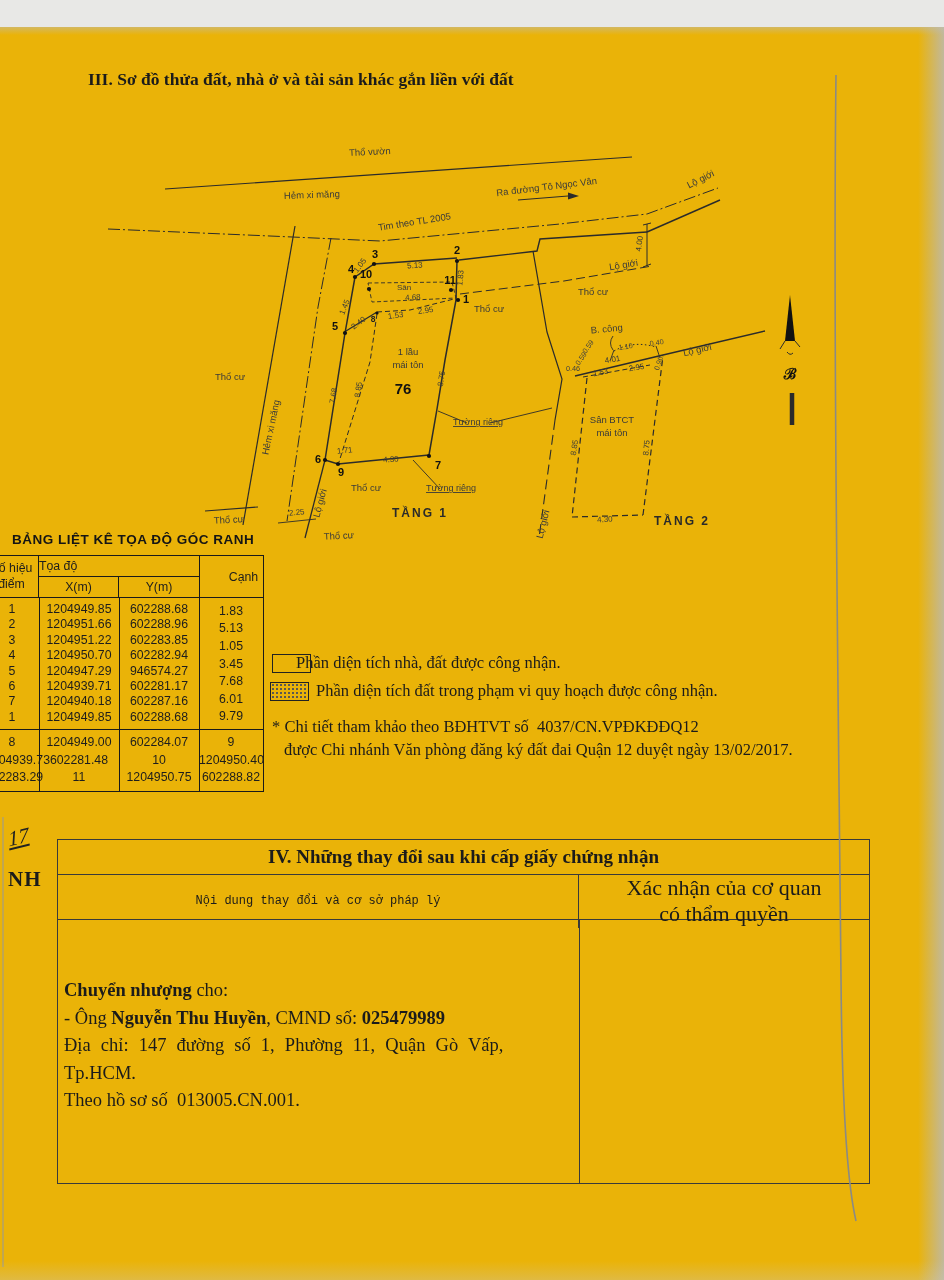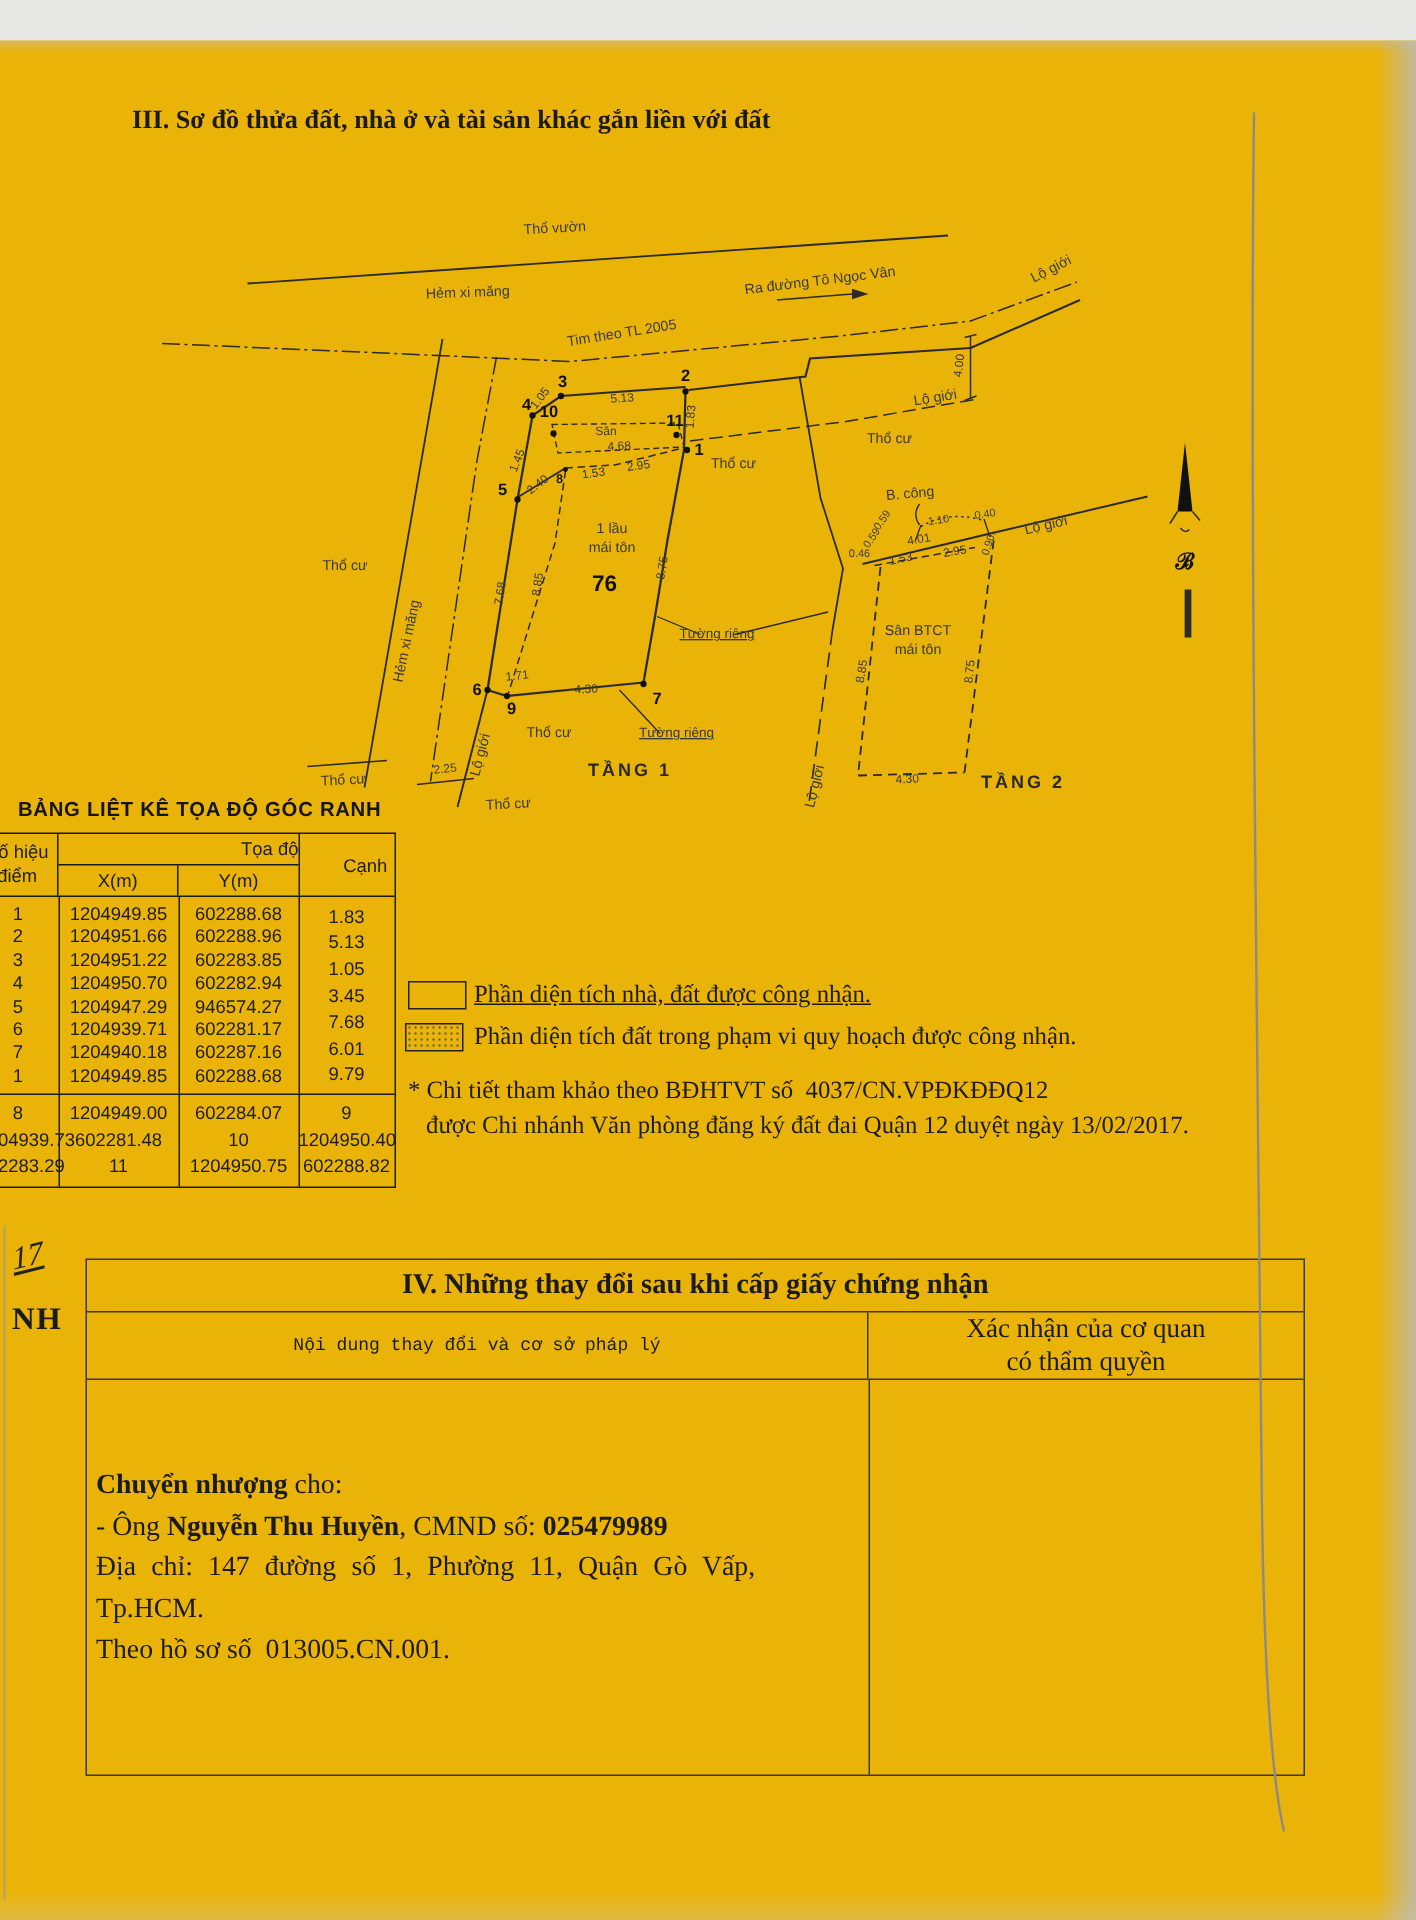--- a/index.html
+++ b/index.html
@@ -31,21 +31,21 @@
   .d-ul{font:9px "Liberation Sans",sans-serif;fill:#3a3a3a;text-decoration:underline;}
   .d-north{font:bold 15px "DejaVu Serif",serif;fill:#111;}
   
   .ct-title{position:absolute;left:12px;top:505px;font-family:"Liberation Sans",sans-serif;
       font-size:13.5px;font-weight:bold;letter-spacing:.5px;color:#151515;}
   .ct{position:absolute;left:-16px;top:528px;width:278px;border:1.6px solid #1a1a1a;
       font-family:"Liberation Sans",sans-serif;font-size:12.3px;color:#1d1d1d;background:transparent;}
   .ct .thead{display:grid;grid-template-columns:54px 160px 64px;border-bottom:1.4px solid #1a1a1a;}
   .th-pt{border-right:1.3px solid #1a1a1a;display:flex;flex-direction:column;justify-content:center;
       align-items:center;line-height:1.25;padding:3px 0;}
-  .th-toado{border-bottom:1.2px solid #1a1a1a;text-align:right;padding:3px 0;}
+  .th-toado{border-bottom:1.2px solid #1a1a1a;text-align:left;padding:3px 0;}
   .th-xy{display:grid;grid-template-columns:80px 80px;}
   .th-xy div{text-align:center;padding:3px 0;}
   .th-xy div:first-child{border-right:1.2px solid #1a1a1a;}
   .th-canh{border-left:1.3px solid #1a1a1a;display:flex;align-items:center;justify-content:center;padding-left:24px;}
   .tb{display:grid;grid-template-columns:54px 80px 80px 64px;position:relative;padding:4px 0;}
   .tb .c{text-align:center;line-height:15.4px;}
   .tb2 .c{line-height:17.6px;}
   .tb .vl{position:absolute;top:0;bottom:0;width:1.3px;background:#1a1a1a;}
   .tb .edges{grid-column:4;grid-row:1 / span 8;display:flex;flex-direction:column;
       justify-content:space-around;align-items:center;}
@@ -54,21 +54,21 @@
   .lg-box{position:absolute;width:37px;height:17px;border:1.5px solid #222;}
   .lg-box.dots{background-image:radial-gradient(#555 .7px, transparent .9px);background-size:4px 4px;}
   .lg-label{position:absolute;font-size:16.5px;}
   .note{position:absolute;font-size:16.5px;white-space:pre-wrap;}
   
   .s4{position:absolute;left:57px;top:812px;width:811px;height:343px;border:1.5px solid #3a3a3a;}
   .s4-title{height:34px;border-bottom:1.3px solid #3a3a3a;display:flex;align-items:center;
       justify-content:center;font-size:19px;font-weight:bold;}
   .s4-head{display:grid;grid-template-columns:521px 290px;border-bottom:1.3px solid #3a3a3a;height:44px;}
   .s4-h1{display:flex;align-items:center;justify-content:center;font-size:12px;border-right:1.3px solid #3a3a3a;font-family:Liberation Mono, monospace;}
-  .s4-h2{display:flex;flex-direction:column;align-items:center;justify-content:center;font-size:18px;line-height:1.2;}
+  .s4-h2{display:flex;flex-direction:column;align-items:center;justify-content:center;font-size:22px;line-height:1.2;}
   .s4-body{position:relative;height:263px;}
   .s4-vl{position:absolute;left:521px;top:0;bottom:0;width:1.3px;background:#3a3a3a;}
   .s4-text{position:absolute;left:6px;top:57px;width:505px;font-size:18.5px;line-height:27.5px;}
   .s4-text .wide{word-spacing:5.5px;}
   .s4-text .keepspace{white-space:pre-wrap;}
   b{font-weight:bold;}
 </style>
 </head>
 <body>
 
@@ -286,21 +286,21 @@
         <div class="c">11</div>
         <div class="c">1204950.75</div>
         <div class="c">602288.82</div>
         <div class="vl" style="left: 54px;"></div>
         <div class="vl" style="left: 134px;"></div>
         <div class="vl" style="left: 214px;"></div>
       </div>
   </div>
 
   <div class="lg-box" style="left:272px;top:627px;"></div>
-  <div class="lg-label" style="left:316px;top:626px;text-decoration:underline;">Phần diện tích nhà, đất được công nhận.</div>
+  <div class="lg-label" style="left:296px;top:626px;">Phần diện tích nhà, đất được công nhận.</div>
   <div class="lg-box dots" style="left:270px;top:655px;"></div>
   <div class="lg-label" style="left:316px;top:654px;">Phần diện tích đất trong phạm vi quy hoạch được công nhận.</div>
   <div class="note keepspace" style="left:272px;top:690px;text-align:center;">* Chi tiết tham khảo theo BĐHTVT số  4037/CN.VPĐKĐĐQ12</div>
   <div class="note" style="left:284px;top:713px;">được Chi nhánh Văn phòng đăng ký đất đai Quận 12 duyệt ngày 13/02/2017.</div>
 
   <div class="margin-hand">17</div>
   <div class="margin-nh">NH</div>
 
   <div class="s4">
     <div class="s4-title">IV. Những thay đổi sau khi cấp giấy chứng nhận</div>

